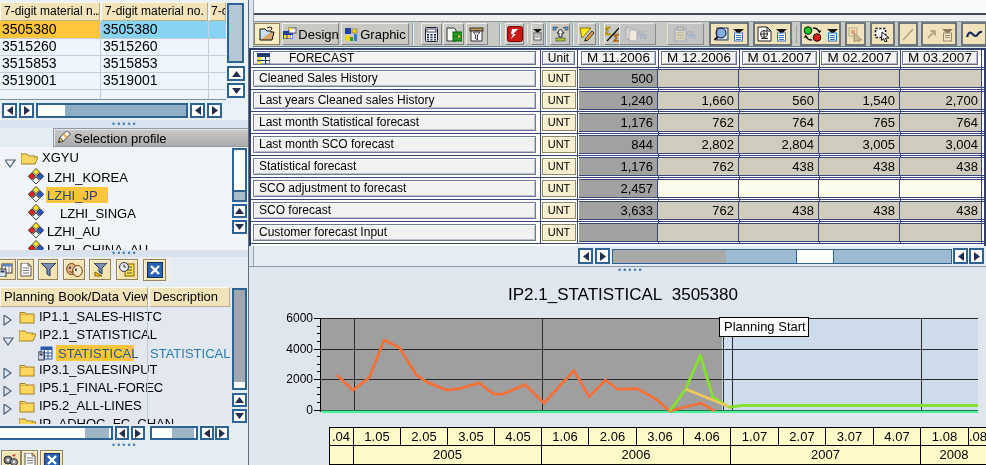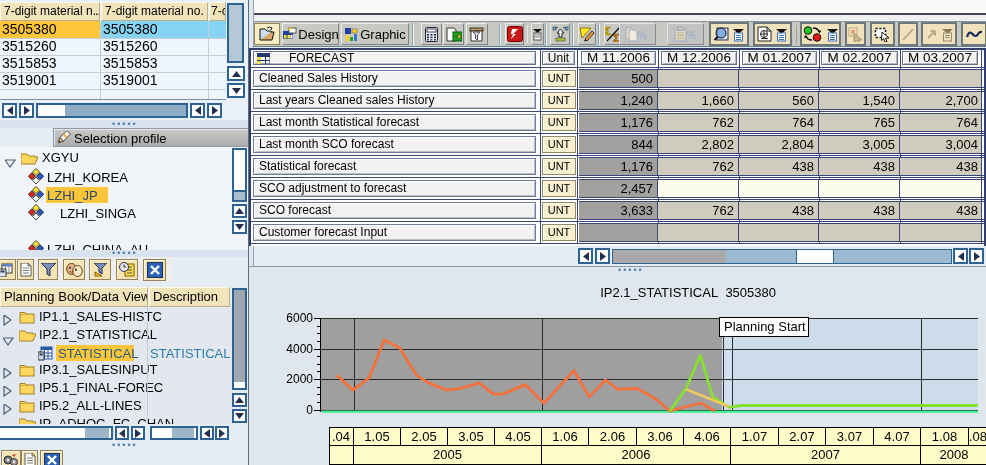--- a/index.html
+++ b/index.html
@@ -137,20 +137,31 @@
       <svg class="abs" style="left:0;top:0;" width="16" height="17">
         <g stroke="#222" stroke-width="0.8">
           <polygon points="8,0.5 11.5,4 8,7.5 4.5,4" fill="#FFE32E"></polygon>
           <polygon points="3.8,4.8 7.3,8.3 3.8,11.8 0.3,8.3" fill="#D82820"></polygon>
           <polygon points="12.2,4.8 15.7,8.3 12.2,11.8 8.7,8.3" fill="#2858C8"></polygon>
           <polygon points="8,9 11.5,12.5 8,16 4.5,12.5" fill="#E8F4E8"></polygon>
         </g>
       </svg>
       <div class="abs treetxt" style="left:32px;top:2px;">LZHI_SINGA</div>
     </div>
+  <div class="abs" style="left:28px;top:75px;width:200px;height:18px;">
+      <svg class="abs" style="left:0;top:0;" width="16" height="17">
+        <g stroke="#222" stroke-width="0.8">
+          <polygon points="8,0.5 11.5,4 8,7.5 4.5,4" fill="#FFE32E"></polygon>
+          <polygon points="3.8,4.8 7.3,8.3 3.8,11.8 0.3,8.3" fill="#D82820"></polygon>
+          <polygon points="12.2,4.8 15.7,8.3 12.2,11.8 8.7,8.3" fill="#2858C8"></polygon>
+          <polygon points="8,9 11.5,12.5 8,16 4.5,12.5" fill="#E8F4E8"></polygon>
+        </g>
+      </svg>
+      <div class="abs treetxt" style="left:19px;top:2px;">LZHI_AU</div>
+    </div>
   <div class="abs" style="left:28px;top:93px;width:200px;height:18px;">
       <svg class="abs" style="left:0;top:0;" width="16" height="17">
         <g stroke="#222" stroke-width="0.8">
           <polygon points="8,0.5 11.5,4 8,7.5 4.5,4" fill="#FFE32E"></polygon>
           <polygon points="3.8,4.8 7.3,8.3 3.8,11.8 0.3,8.3" fill="#D82820"></polygon>
           <polygon points="12.2,4.8 15.7,8.3 12.2,11.8 8.7,8.3" fill="#2858C8"></polygon>
           <polygon points="8,9 11.5,12.5 8,16 4.5,12.5" fill="#E8F4E8"></polygon>
         </g>
       </svg>
       <div class="abs treetxt" style="left:19px;top:2px;">LZHI_CHINA_AU</div>
@@ -679,21 +690,21 @@
     <div class="dval" style="left:0px;width:79px;background:#A1A19F;border-right:1px solid #3A4578;"></div>
     <div class="dval" style="left:79px;width:81px;background:#CFCCBD;border-right:1px solid #3A4578;"></div>
     <div class="dval" style="left:160px;width:80px;background:#CFCCBD;border-right:1px solid #3A4578;"></div>
     <div class="dval" style="left:240px;width:81px;background:#CFCCBD;border-right:1px solid #3A4578;"></div>
     <div class="dval" style="left:321px;width:82px;background:#CFCCBD;"></div>
   </div>
 <div class="abs" style="left:981px;top:50px;width:1px;height:194px;background:#3A4578;"></div>
 <div class="abs" style="left:984px;top:48px;width:2px;height:198px;background:#32406E;"></div>
 
 <div class="abs" style="left:249px;top:266px;width:737px;height:199px;background:#DFE6EE;border-top:1px solid #8A97A4;"></div>
-<div class="abs" style="left:496px;top:285px;width:280px;text-align:right;font-size:13px;">IP2.1_STATISTICAL&nbsp; 3505380</div>
+<div class="abs" style="left:508px;top:285px;width:280px;text-align:left;font-size:17px;">IP2.1_STATISTICAL&nbsp; 3505380</div>
 <div class="abs dots" style="left:618px;top:268px;">•••••</div>
 
 <div class="abs scbtn" style="left:578px;top:248px;width:15px;height:16px;">
     <svg width="6" height="9">
       <polygon points="6,0 6,9 0,4.5" fill="#242E4E"></polygon>
     </svg>
   </div>
 <div class="abs scbtn" style="left:595px;top:248px;width:15px;height:16px;">
     <svg width="6" height="9">
       <polygon points="0,0 6,4.5 0,9" fill="#242E4E"></polygon>

